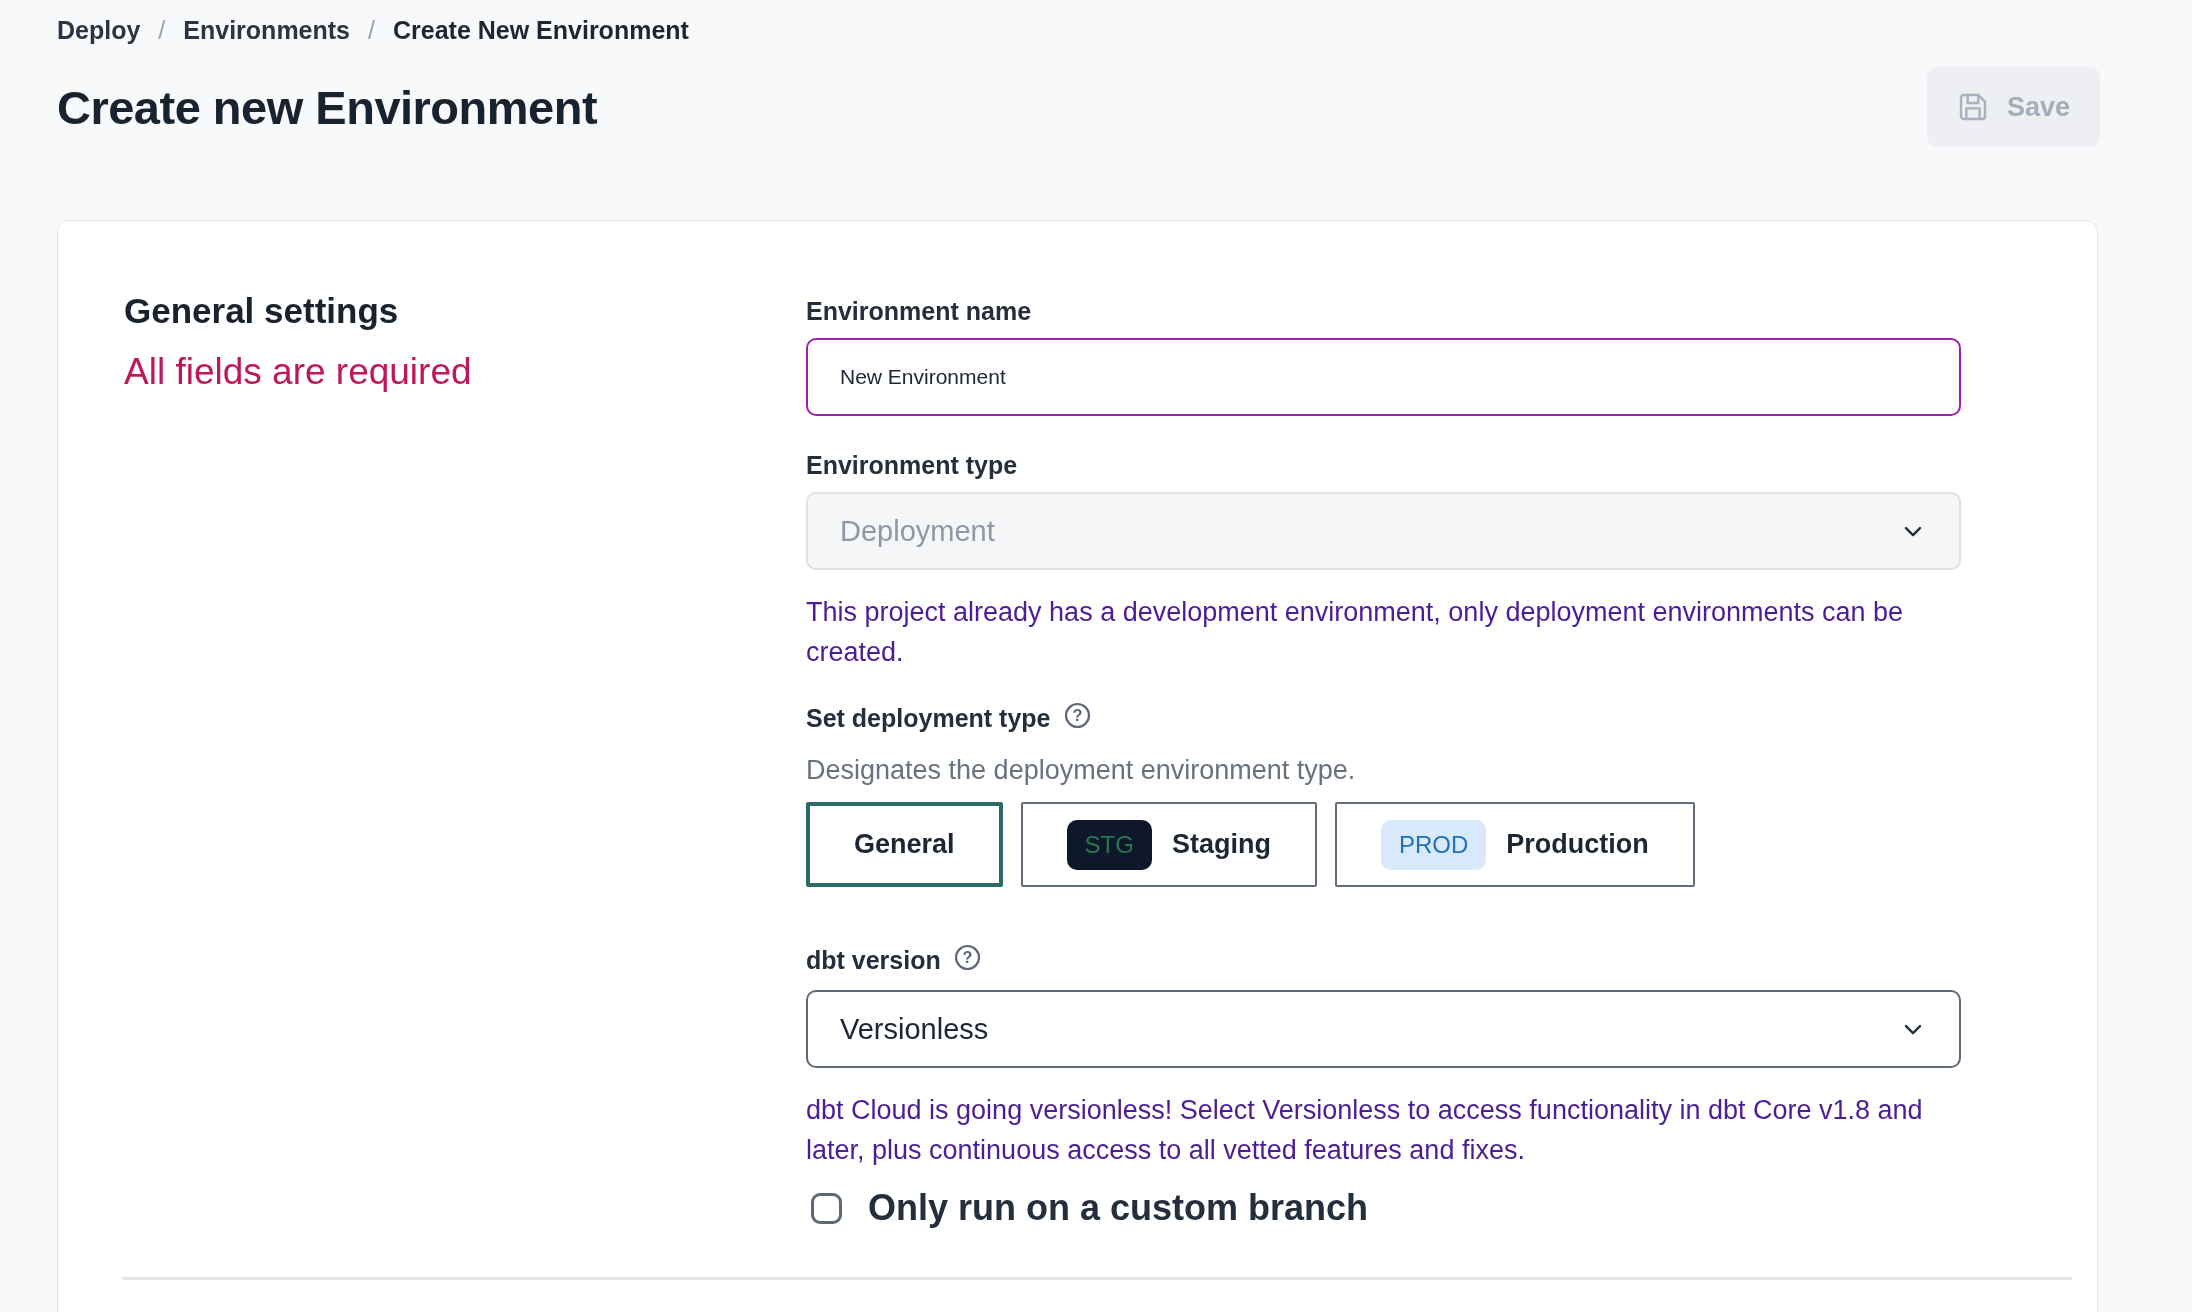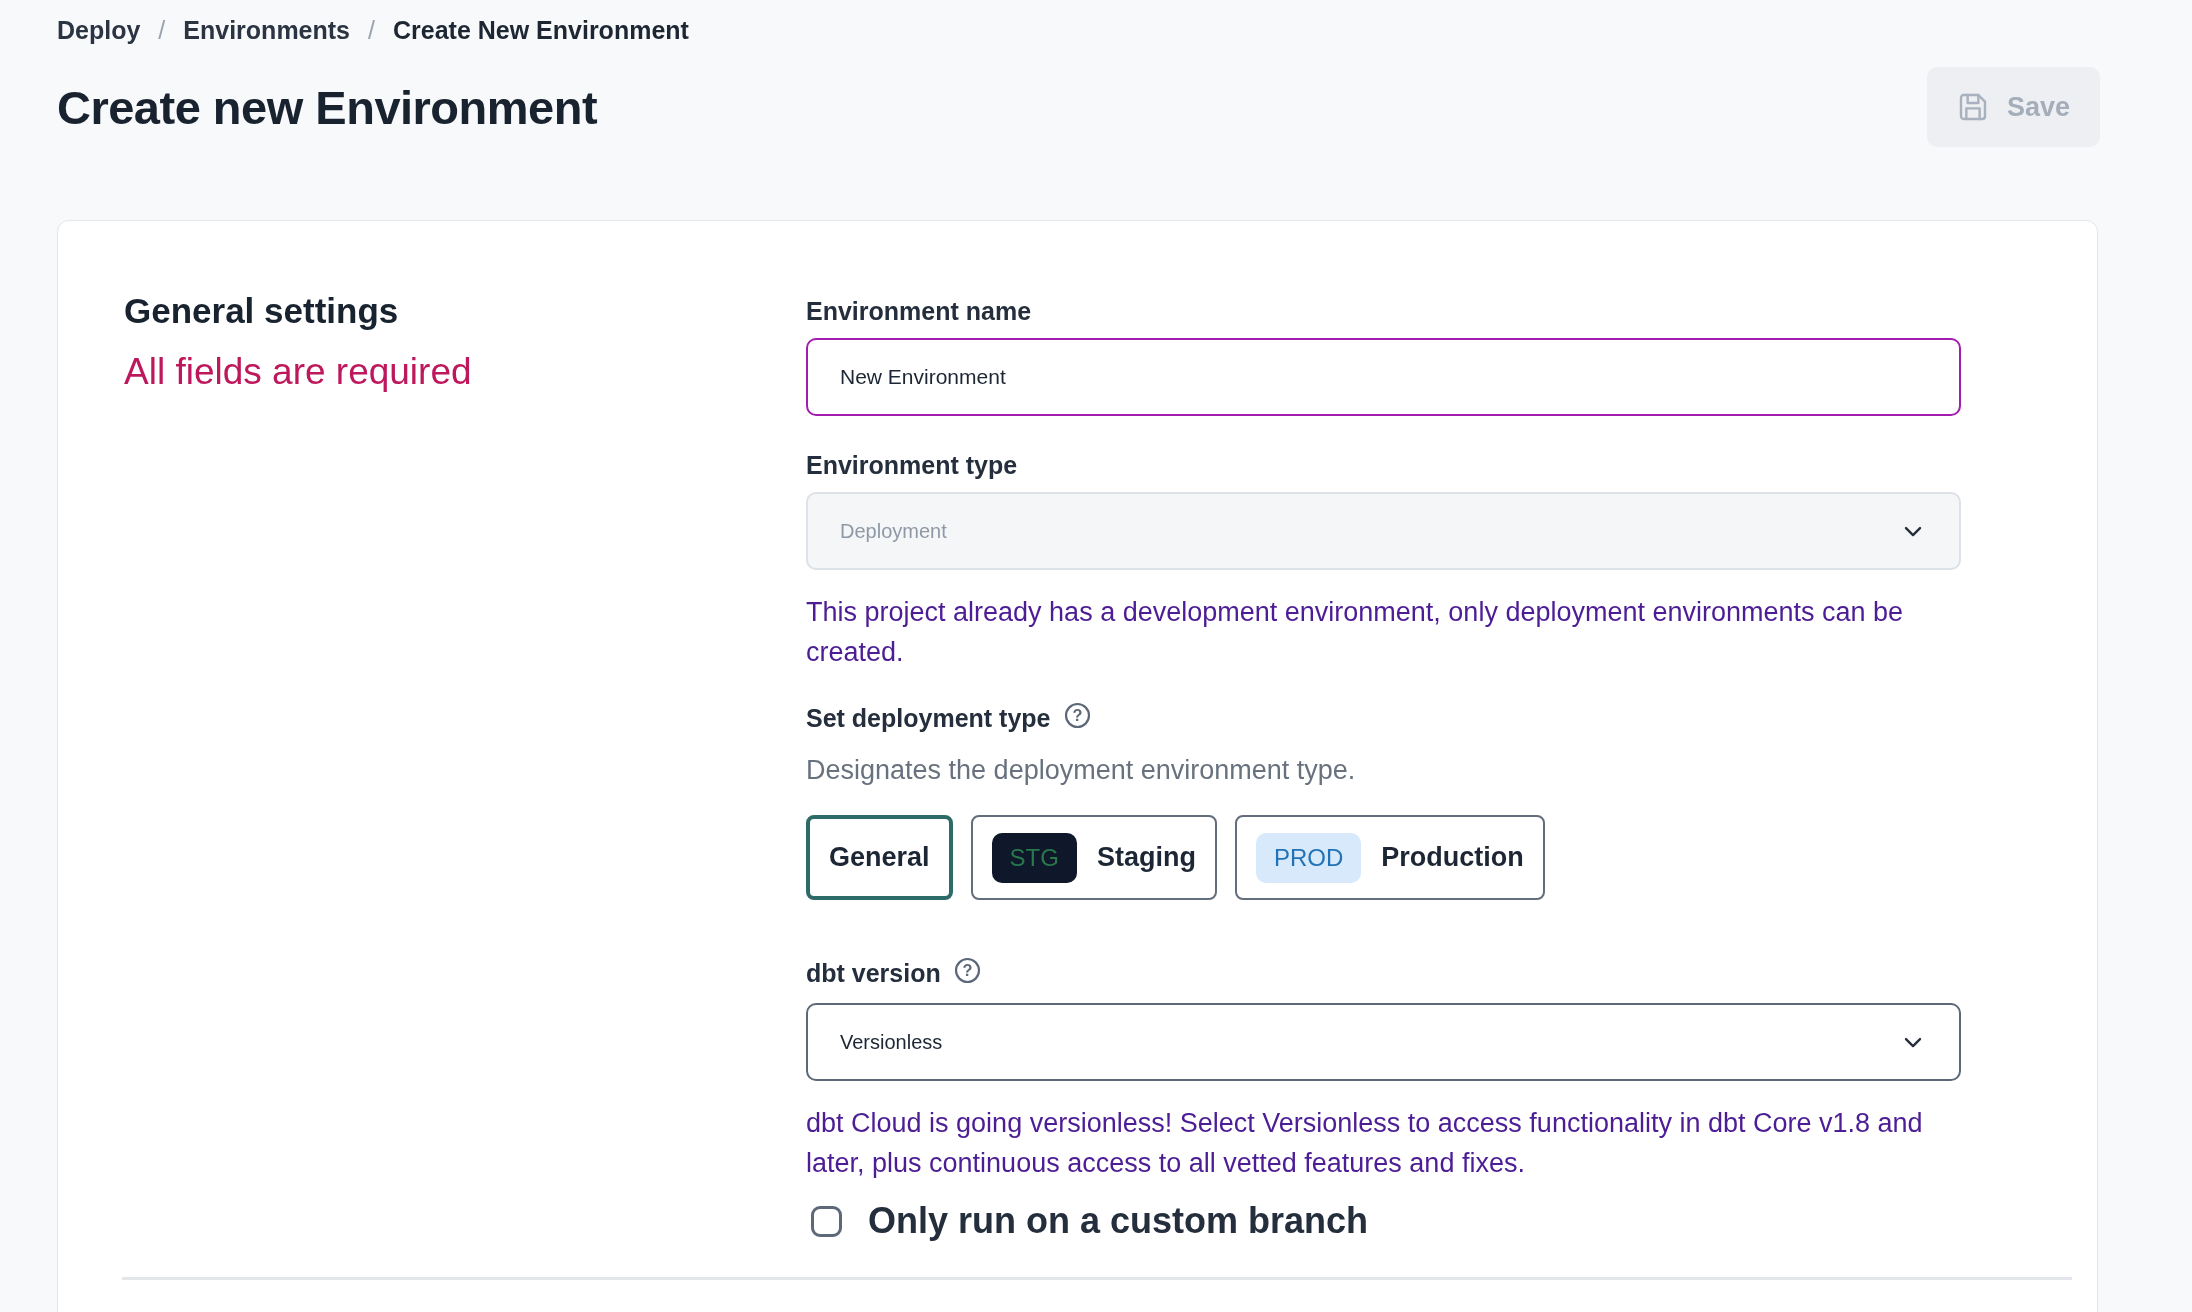--- a/index.html
+++ b/index.html
@@ -64,39 +64,38 @@
   }
   .text-input {
     display: block; width: 100%; height: 78px; margin-top: 12px;
     border: 2px solid #a21caf; border-radius: 10px;
     padding: 0 32px; font-size: 21px; color: #1c2634;
     font-family: "Liberation Sans", sans-serif; background: #fff; outline: none;
   }
   .select {
     height: 78px; margin-top: 12px; border-radius: 10px;
     display: flex; align-items: center; justify-content: space-between;
-    padding: 0 32px; font-size: 20px; cursor: pointer;
+    padding: 0 32px; font-size: 29px; cursor: pointer;
   }
   .select.disabled { background: #f4f6f8; border: 2px solid #dde2e8; color: #8f99a6; cursor: default; }
   .select.enabled  { background: #ffffff; border: 2px solid #5d6878; color: #1c2634; }
   .select svg { display: block; flex: 0 0 auto; }
 
   .helper { font-size: 27px; color: #4c1d95; line-height: 40px; margin: 22px 0 0 0; }
 
   .mt-env-type { margin-top: 35px; }
   .mt-deploy   { margin-top: 29px; align-items: center; }
   .sub-note    { font-size: 27px; color: #68727f; line-height: 40px; margin: 14px 0 12px 0; }
 
   .options-row { display: flex; gap: 18px; margin-top: 0px; }
   .opt {
-    height: 85px; border-radius: 8px; background: #ffffff;
+    height: 85px; border-radius: 2px; background: #ffffff;
     display: flex; align-items: center; gap: 20px;
-    padding: 0 19px; font-size: 27px; font-weight: 700; color: #1c2634;
+    padding: 0 44px; font-size: 27px; font-weight: 700; color: #1c2634;
     cursor: pointer;
-    margin-top: 13px;
   }
   .opt.selected { border: 4px solid #2c6b67; }
   .opt.default  { border: 2px solid #636d7b; }
   .badge {
     font-size: 24px; font-weight: 400; line-height: 1;
     padding: 13px 18px; border-radius: 10px;
   }
   .badge-stg  { background: #0f172a; color: #27794b; }
   .badge-prod { background: #d7e9fb; color: #2272b8; }
 

